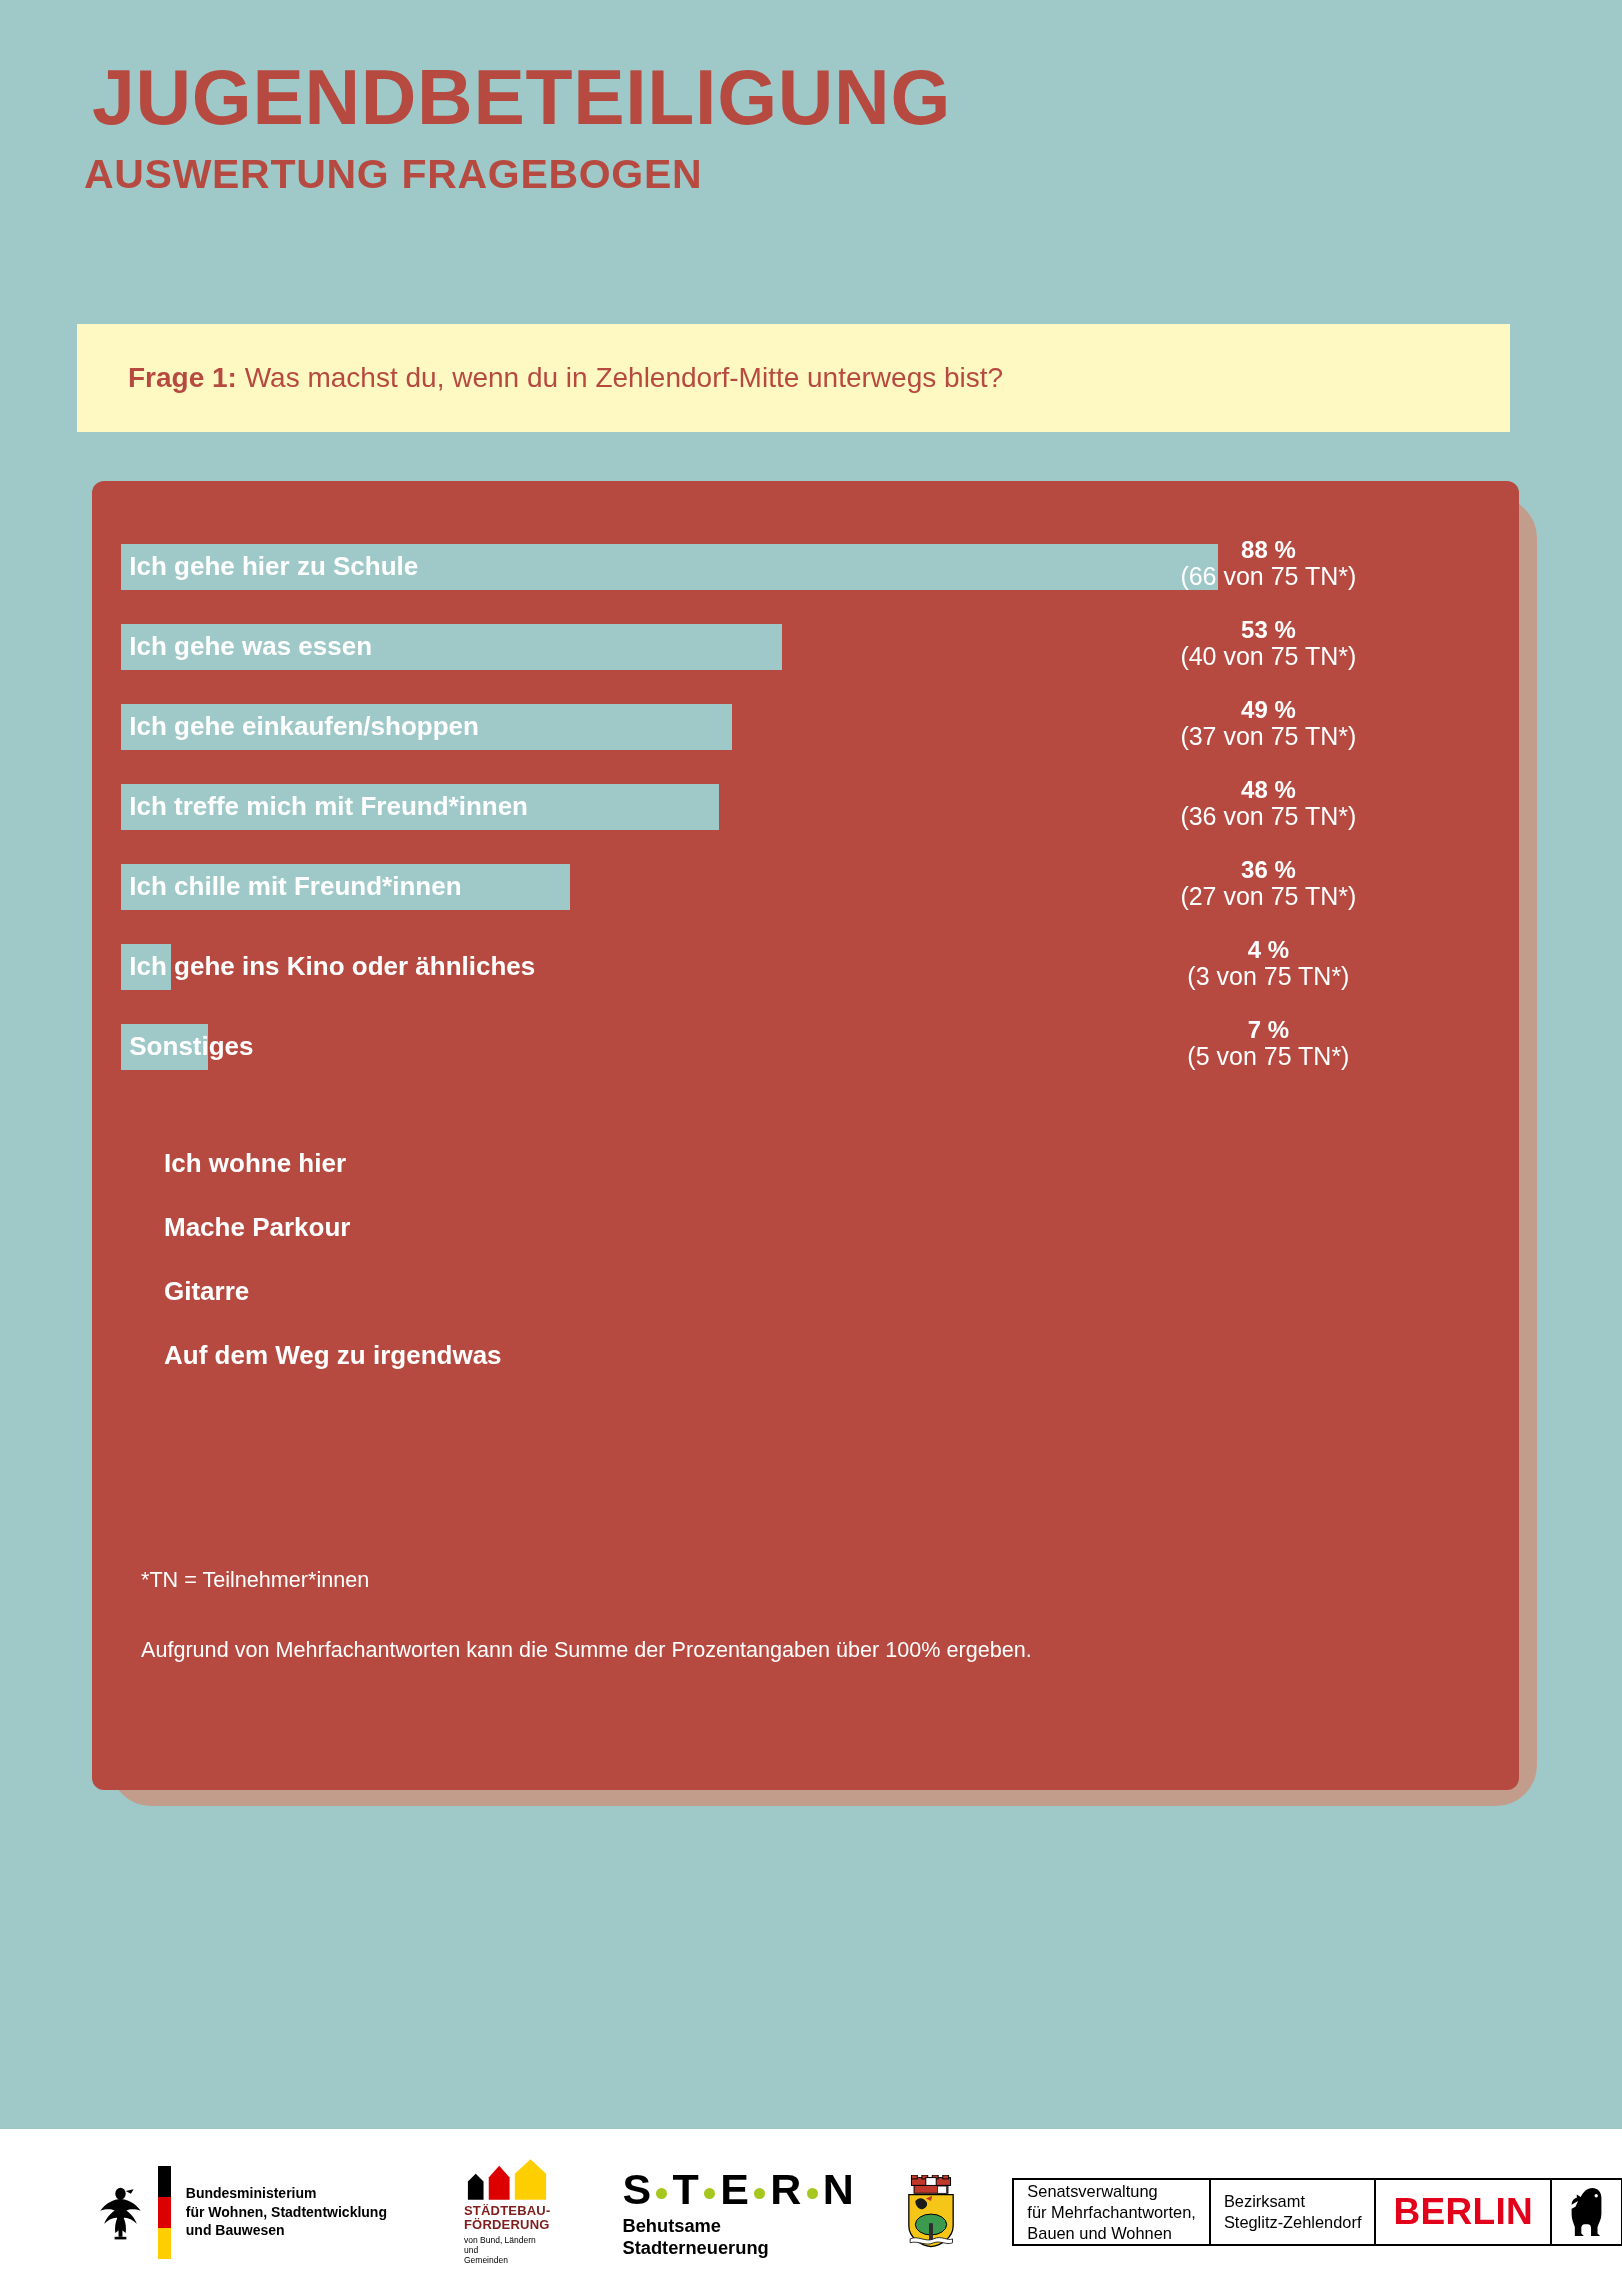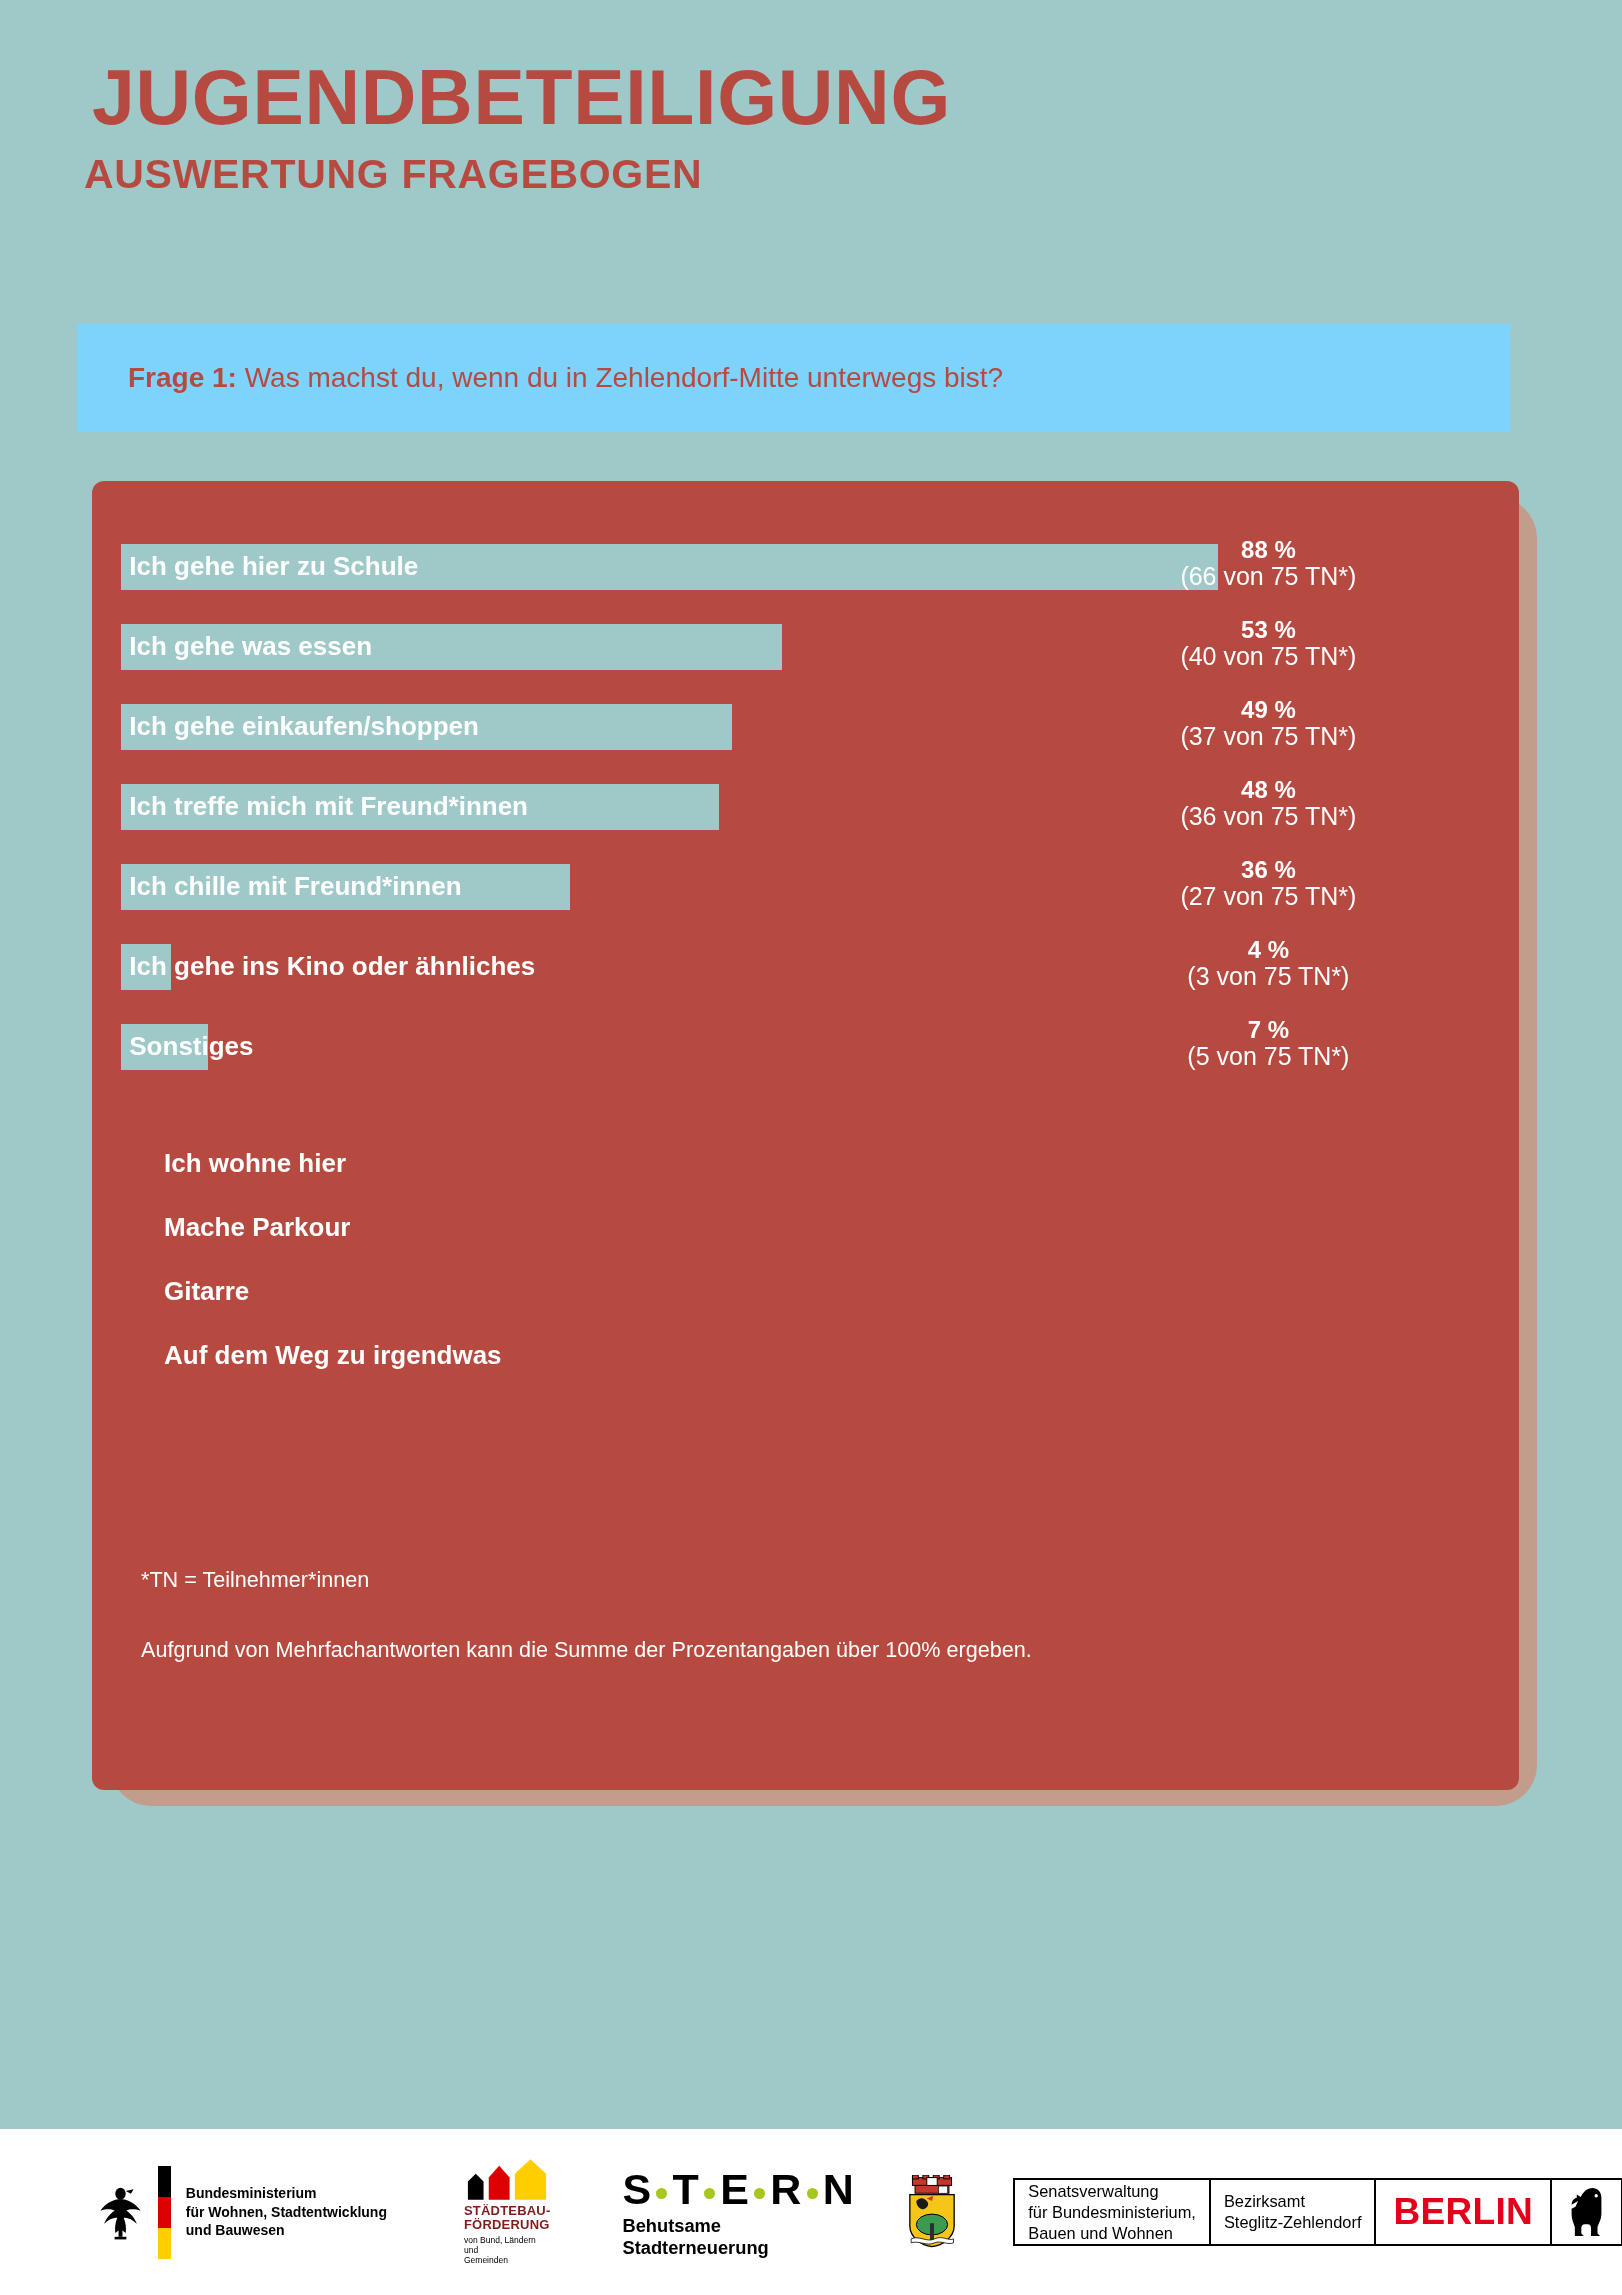--- a/index.html
+++ b/index.html
@@ -16,21 +16,21 @@
     letter-spacing:0.7px;line-height:1.0;margin:8px;
     font-family:"Liberation Sans", sans-serif;
   }
   #sub-title{
     font-size:41px;font-weight:700;color:#b74a40;
     letter-spacing:0.7px;margin:18.3px 0 0 0;line-height:1.0;
   }
   
   #question-bar{
     position:absolute;left:77px;top:324px;
-    width:1433px;height:108px;background:#7dd3fc;
+    width:1433px;height:108px;background:#fef9c3;
     display:flex;align-items:center;
   }
   #question-text{
     margin-left:51px;font-size:28px;color:#b74a40;line-height:1.2;
   }
   #question-text .q-label{font-weight:700;}
   
   #panel-shadow{
     position:absolute;left:110px;top:497px;
     width:1427px;height:1309px;
@@ -269,21 +269,21 @@
       <rect x="41" y="74" width="6" height="26" fill="#2d2d2d"></rect>
 
       <path d="M12 98 C24 92 36 104 48 98 C60 92 70 102 77 98 L77 104 C68 108 58 100 48 104 C36 110 24 100 12 104 Z" fill="#ffffff" stroke="#000" stroke-width="1.2"></path>
     </svg>
   </div>
 
   <div id="logo-berlin">
     <div class="b-cell">
       <div class="b-text">
         <div>Senatsverwaltung</div>
-        <div>für Bundesministerium,</div>
+        <div>für Mehrfachantworten,</div>
         <div>Bauen und Wohnen</div>
       </div>
     </div>
     <div class="b-cell">
       <div class="b-text">
         <div>Bezirksamt</div>
         <div>Steglitz-Zehlendorf</div>
       </div>
     </div>
     <div class="b-cell">

